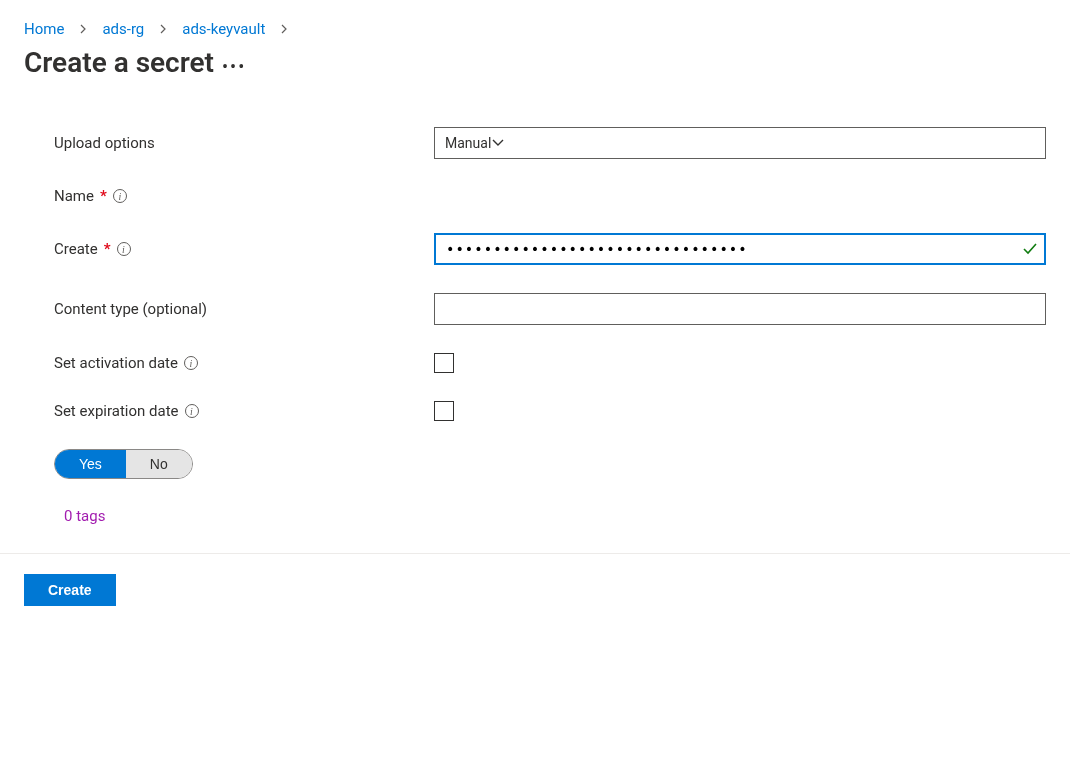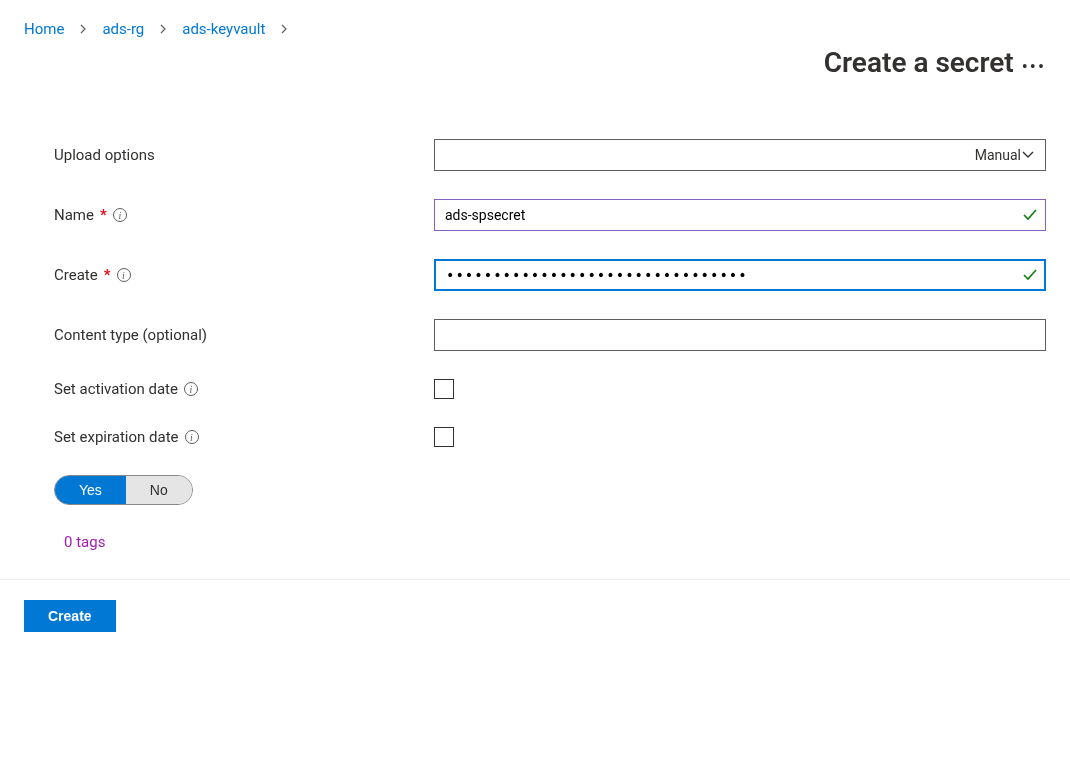--- a/index.html
+++ b/index.html
@@ -27,22 +27,21 @@
       cursor: pointer;
     }
     .breadcrumb .sep {
       color: #605e5c;
       font-size: 13px;
     }
     .page-title-row {
       display: flex;
       align-items: center;
       gap: 8px;
-      margin-bottom: 60px;
-      justify-content: flex-end;
+      margin-bottom: 48px;
     }
     .page-title {
       font-size: 28px;
       font-weight: 600;
       color: #323130;
     }
     .more-icon {
       color: #323130;
       font-size: 18px;
       letter-spacing: 2px;
@@ -89,21 +88,21 @@
       display: flex;
       align-items: center;
     }
     .select-control {
       width: 100%;
       height: 32px;
       border: 1px solid #605e5c;
       background: #fff;
       display: flex;
       align-items: center;
-      justify-content: flex-end;
+      justify-content: flex-start;
       padding: 0 10px;
       cursor: pointer;
     }
     .chevron-icon {
       width: 14px;
       height: 14px;
     }
     .text-input {
       width: 100%;
       height: 32px;
@@ -235,30 +234,20 @@
       </div>
     </div>
   </div>
 
   <div class="form-row">
     <div class="form-label-col">
       <span>Name</span>
       <span class="required">*</span>
       <span class="info-icon">i</span>
     </div>
-    <div class="form-control-col">
-      <div class="input-wrapper">
-        <input type="text" class="text-input input-name" value="ads-spsecret" style="">
-        <span class="check-icon">
-          <svg viewBox="0 0 16 16">
-              <path d="M2 8 L6 12 L14 3" stroke="#107c10" stroke-width="1.6" fill="none"></path>
-            </svg>
-        </span>
-      </div>
-    </div>
   </div>
 
   <div class="form-row">
     <div class="form-label-col">
       <span>Create</span>
       <span class="required">*</span>
       <span class="info-icon">i</span>
     </div>
     <div class="form-control-col">
       <div class="input-wrapper">

